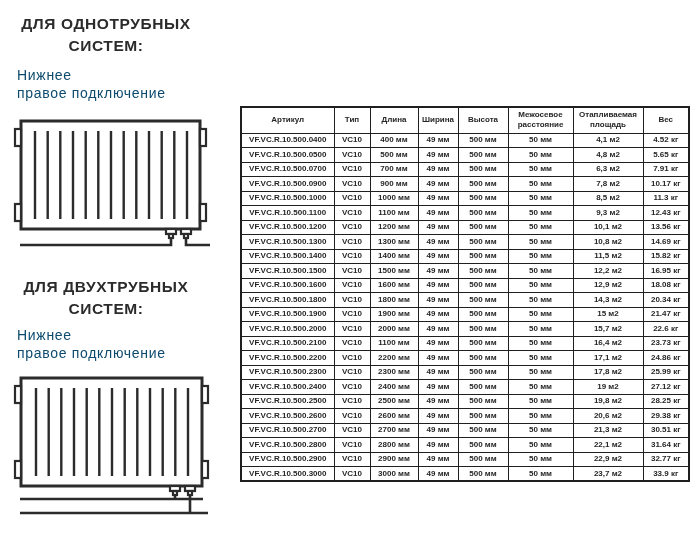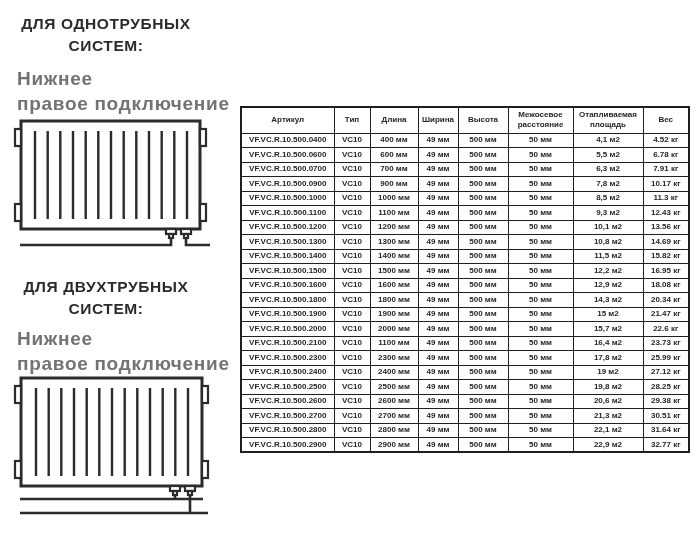--- a/index.html
+++ b/index.html
@@ -23,25 +23,25 @@
     font-weight: bold;
     letter-spacing: 0.6px;
     line-height: 1.42;
     color: #2b2b2b;
   }
   .section-title.t1 { top: 13px; }
   .section-title.t2 { top: 276px; }
   .section-subtitle {
     position: absolute;
     left: 17px;
-    font-size: 19px;
-    font-weight: bold;
+    font-size: 14px;
+    font-weight: normal;
     letter-spacing: 0.7px;
     line-height: 1.32;
-    color: #737373;
+    color: #0c4a6e;
   }
   .section-subtitle.s1 { top: 66px; }
   .section-subtitle.s2 { top: 326px; }
   .diagram { position: absolute; left: 10px; }
   .diagram.d1 { top: 118px; }
   .diagram.d2 { top: 375px; }
   
   .spec-table-wrap { position: absolute; left: 240px; top: 98px; margin-top: 8px; }
   table.spec {
     border-collapse: collapse;
@@ -160,28 +160,28 @@
             <td>VF.VC.R.10.500.0400</td>
             <td>VC10</td>
             <td>400 мм</td>
             <td>49 мм</td>
             <td>500 мм</td>
             <td>50 мм</td>
             <td>4,1 м2</td>
             <td>4.52 кг</td>
           </tr>
           <tr>
-            <td>VF.VC.R.10.500.0600</td>
-            <td>VC10</td>
-            <td>600 мм</td>
-            <td>49 мм</td>
-            <td>500 мм</td>
-            <td>50 мм</td>
-            <td>5,5 м2</td>
-            <td>6.78 кг</td>
+            <td>VF.VC.R.10.500.0500</td>
+            <td>VC10</td>
+            <td>500 мм</td>
+            <td>49 мм</td>
+            <td>500 мм</td>
+            <td>50 мм</td>
+            <td>4,8 м2</td>
+            <td>5.65 кг</td>
           </tr>
           <tr>
             <td>VF.VC.R.10.500.0700</td>
             <td>VC10</td>
             <td>700 мм</td>
             <td>49 мм</td>
             <td>500 мм</td>
             <td>50 мм</td>
             <td>6,3 м2</td>
             <td>7.91 кг</td>
@@ -300,20 +300,30 @@
             <td>VF.VC.R.10.500.2100</td>
             <td>VC10</td>
             <td>1100 мм</td>
             <td>49 мм</td>
             <td>500 мм</td>
             <td>50 мм</td>
             <td>16,4 м2</td>
             <td>23.73 кг</td>
           </tr>
           <tr>
+            <td>VF.VC.R.10.500.2200</td>
+            <td>VC10</td>
+            <td>2200 мм</td>
+            <td>49 мм</td>
+            <td>500 мм</td>
+            <td>50 мм</td>
+            <td>17,1 м2</td>
+            <td>24.86 кг</td>
+          </tr>
+          <tr>
             <td>VF.VC.R.10.500.2300</td>
             <td>VC10</td>
             <td>2300 мм</td>
             <td>49 мм</td>
             <td>500 мм</td>
             <td>50 мм</td>
             <td>17,8 м2</td>
             <td>25.99 кг</td>
           </tr>
           <tr>
@@ -368,18 +378,28 @@
           </tr>
           <tr>
             <td>VF.VC.R.10.500.2900</td>
             <td>VC10</td>
             <td>2900 мм</td>
             <td>49 мм</td>
             <td>500 мм</td>
             <td>50 мм</td>
             <td>22,9 м2</td>
             <td>32.77 кг</td>
+          </tr>
+          <tr>
+            <td>VF.VC.R.10.500.3000</td>
+            <td>VC10</td>
+            <td>3000 мм</td>
+            <td>49 мм</td>
+            <td>500 мм</td>
+            <td>50 мм</td>
+            <td>23,7 м2</td>
+            <td>33.9 кг</td>
           </tr>
         </tbody>
     </table>
   </div>
 
 </div>
 
 </body></html>

